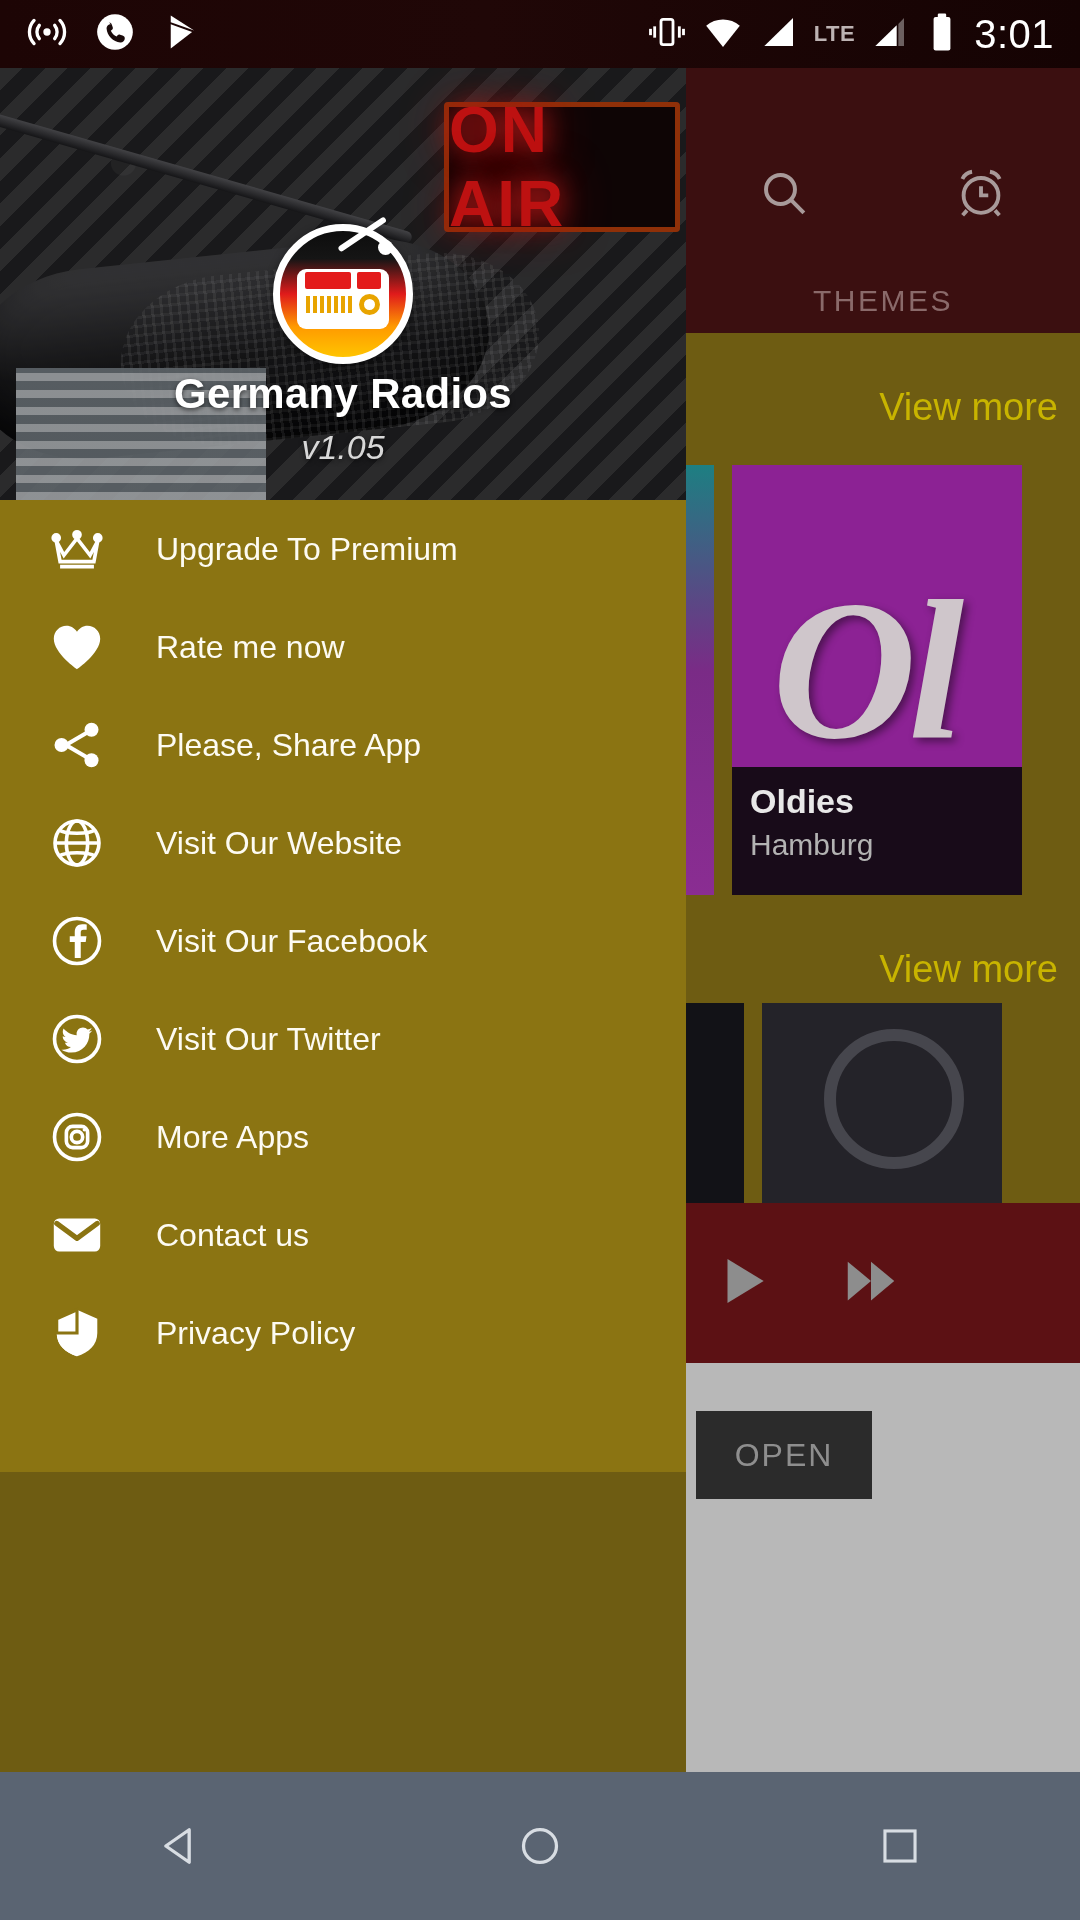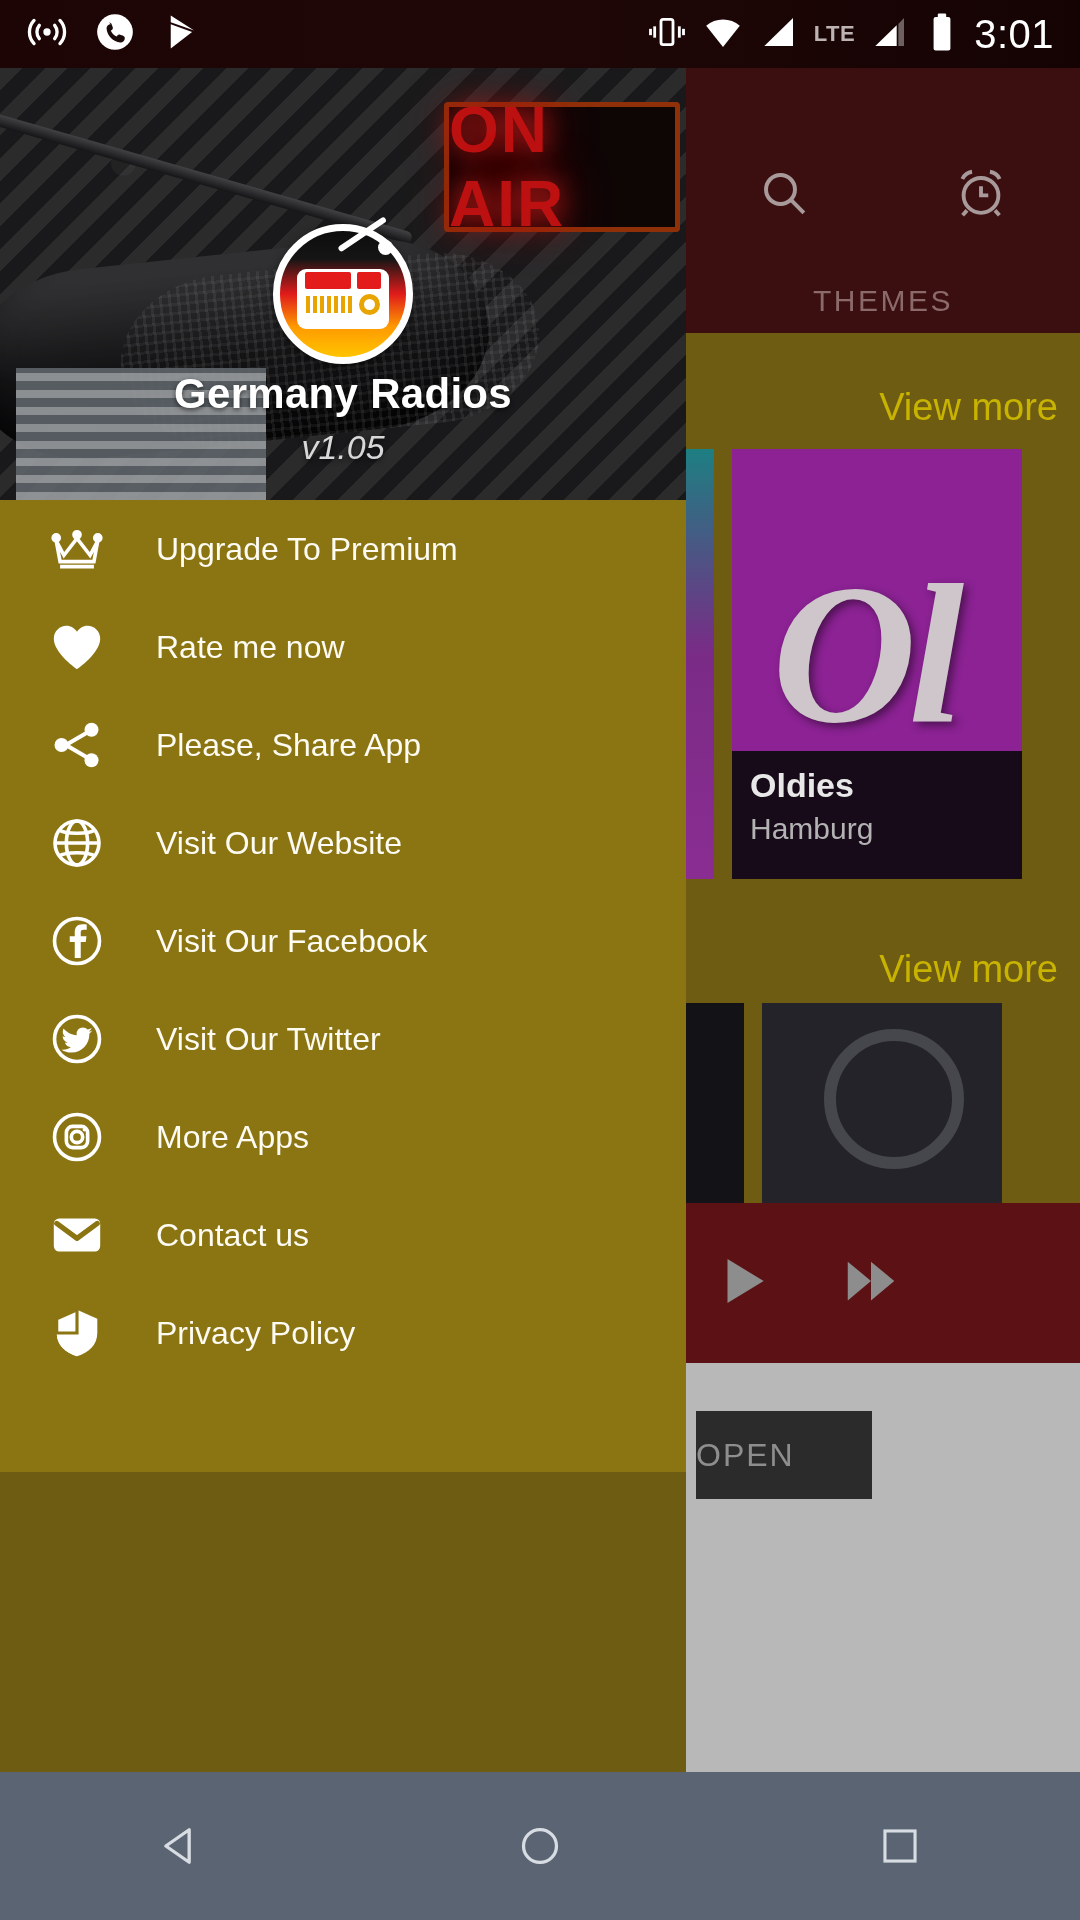--- a/index.html
+++ b/index.html
@@ -44,21 +44,21 @@
   .bg-body { position:absolute; top:265px; left:0; right:0; bottom:0; background:#6e5c12; }
 
   .viewmore-row { position:absolute; right:0; width:394px; display:flex; align-items:center; }
   .viewmore {
     color:#c8b400; font-size:38px; padding-right:22px; width:100%; text-align:right;
   }
 
   .vm1 { top:46px; height:56px; }
   .vm2 { top:608px; height:56px; }
 
-  .card-row1 { position:absolute; top:116px; left:686px; right:0; height:404px; }
+  .card-row1 { position:absolute; top:132px; left:686px; right:0; height:404px; }
   .card-teal {
     position:absolute; left:0; top:0; width:28px; height:430px;
     background:linear-gradient(180deg,#1d7f82 0%,#7a2b86 48%,#8a2d92 100%);
   }
   .card-oldies {
     position:absolute; left:46px; top:0; width:290px; height:430px;
     background:#8c2294; overflow:hidden;
   }
   .oldies-art {
     position:absolute; left:40px; top:90px; font-size:200px; color:#cfc6cb;
@@ -84,21 +84,21 @@
     position:absolute; left:686px; right:0; top:870px; height:160px;
     background:#5c1114; display:flex; align-items:center; gap:66px; padding-left:26px;
   }
 
   .open-strip {
     position:absolute; left:686px; right:0; top:1030px; bottom:0;
     background:#b8b8b8;
   }
   .open-btn {
     position:absolute; left:10px; top:48px; width:176px; height:88px;
-    background:#2b2b2b; display:flex; align-items:center; 
+    background:#2b2b2b; display:flex; align-items:center; justify-content:center;
   }
   .open-btn span { color:#8e8e8e; font-size:32px; letter-spacing:2px; }
 
   
   #drawer {
     position:absolute; left:0; top:68px; width:686px; height:1404px;
     background:#8b7412; z-index:40; overflow:hidden;
   }
   .drawer-header {
     position:relative; width:686px; height:432px; overflow:hidden;

